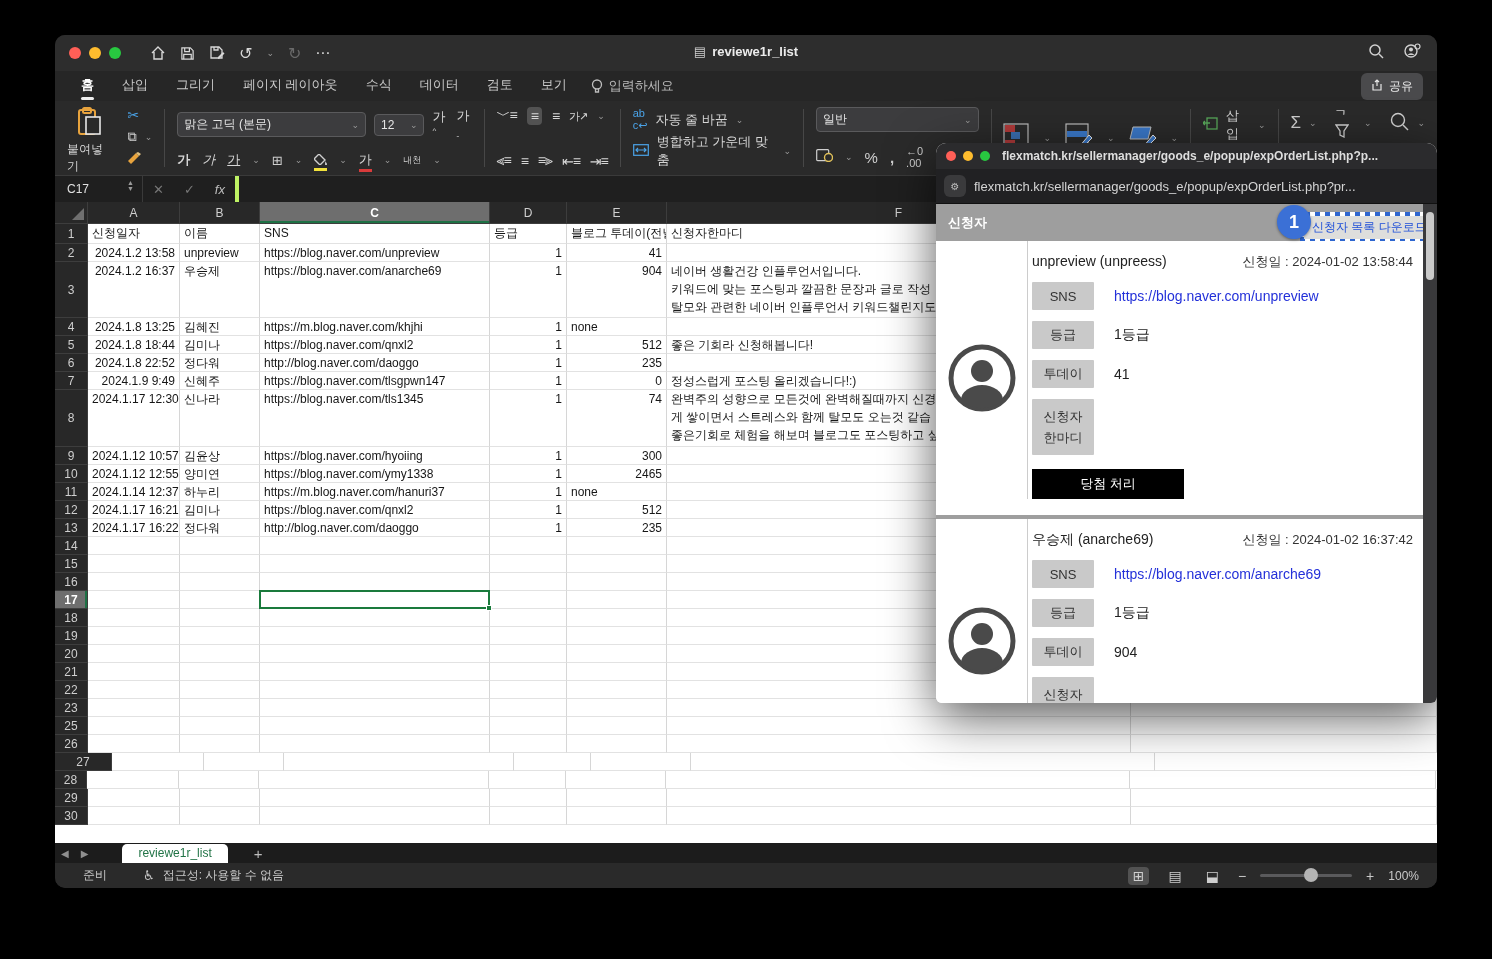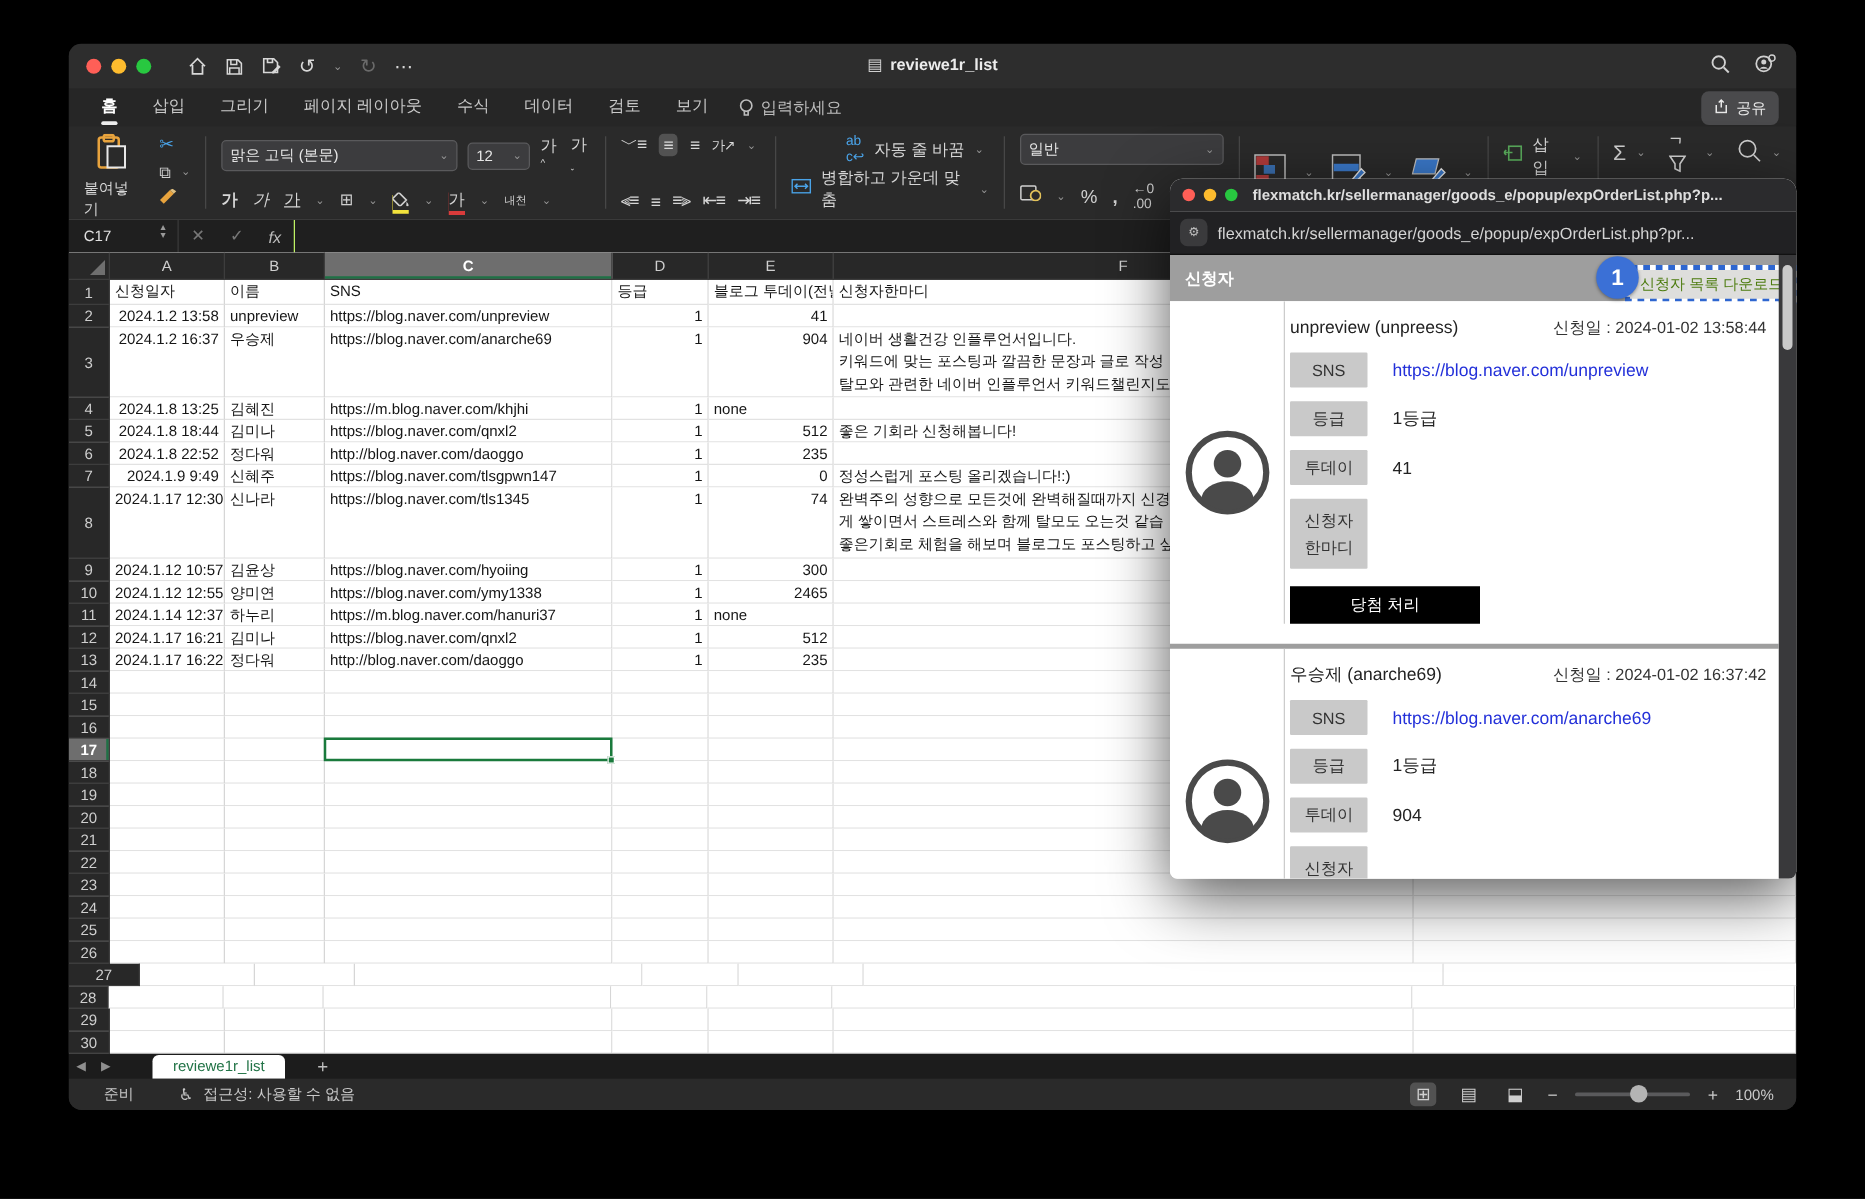--- a/index.html
+++ b/index.html
@@ -34,21 +34,21 @@
   .kga { font-size:13px; color:#d6d6d6; }
   .bar-y { box-shadow:0 3px 0 #f2e23c; }
   .bar-r { box-shadow:0 3px 0 #d83b3b; }
   .alnico { font-size:14px; letter-spacing:-1px; color:#d6d6d6; }
   .small-ico { font-size:11px; color:#cfcfcf; }
   
   #fbar { position:absolute; left:0; top:140px; right:0; height:27px; background:#1f1f1f; display:flex; align-items:center; border-top:1px solid #3a3a3a; }
   #namebox { width:88px; height:100%; color:#e0e0e0; font-size:12px; display:flex; align-items:center; padding-left:12px; border-right:1px solid #3a3a3a; position:relative; }
   #namebox .steppers { position:absolute; right:8px; top:4px; color:#9a9a9a; font-size:7px; line-height:6px; text-align:center; }
   .fbtn { color:#777; font-size:13px; padding:0 10px; }
-  #fx { font-style:italic; color:#bdbdbd; font-size:13px; padding:0 10px; border-right:1px solid #bef264; height:100%; display:flex; align-items:center; }
+  #fx { font-style:italic; color:#bdbdbd; font-size:13px; padding:0 10px; border-right:4px solid #bef264; height:100%; display:flex; align-items:center; }
   #fvalue { flex:1; height:100%; background:#1f1f1f; }
   
   #sheet { position:absolute; left:0; top:167px; right:0; height:641px; background:#fff; overflow:hidden; }
   .srow { display:flex; }
   .hcell { background:#282828; color:#cfcfcf; font-size:12px; display:flex; align-items:center; justify-content:center; border-right:1px solid #3d3d3d; border-bottom:1px solid #3d3d3d; flex:none; }
   .hcell.selhl { background:#6e6e6e; color:#fff; font-weight:bold; }
   .hcell.selhl-col { box-shadow:inset 0 -2px 0 #1e7145; }
   .hcell.selhl-row { box-shadow:inset -2px 0 0 #1e7145; }
   .cell { background:#fff; color:#161616; font-size:12px; border-right:1px solid #d6d6d6; border-bottom:1px solid #e2e2e2; flex:none; overflow:hidden; white-space:pre; line-height:18px; padding:0 4px; }
   .cell.num { text-align:right; }
@@ -74,21 +74,21 @@
   #p-title { position:absolute; left:0; top:0; right:0; height:26px; background:#2b2b2d; display:flex; align-items:center; }
   #p-title .lights { display:flex; gap:7px; margin-left:10px; }
   #p-title .lights .tl { width:10px; height:10px; }
   #p-title .url { color:#dedede; font-size:12px; font-weight:bold; margin-left:12px; white-space:nowrap; overflow:hidden; }
   #p-addr { position:absolute; left:0; top:26px; right:0; height:35px; background:#212123; display:flex; align-items:center; border-bottom:1px solid #111; }
   #p-addr .chip { width:22px; height:22px; border-radius:6px; background:#3a3a3c; color:#bdbdbd; font-size:10px; display:flex; align-items:center; justify-content:center; margin:0 8px 0 8px; }
   #p-addr .url { color:#d4d4d4; font-size:13px; white-space:nowrap; overflow:hidden; }
   #p-head { position:absolute; left:0; top:61px; right:0; height:37px; background:#9e9e9e; display:flex; align-items:center; }
   #p-head .ttl { color:#fff; font-size:13px; font-weight:bold; margin-left:12px; }
   #dl-checker { position:absolute; left:364px; top:8px; padding:4px; background:repeating-conic-gradient(#2e66d0 0% 25%, #ffffff 0% 50%) 0 0 / 10px 10px; }
-  #dl-btn { background:#dededc; color:#4d7c0f; font-size:12px; padding:3px 8px; white-space:nowrap; }
+  #dl-btn { background:#dededc; color:#1d4ed8; font-size:12px; padding:3px 8px; white-space:nowrap; }
   #badge1 { position:absolute; left:341px; top:1px; width:34px; height:34px; border-radius:50%; background:#3b70d6; color:#fff; font-size:18px; font-weight:bold; display:flex; align-items:center; justify-content:center; z-index:5; box-shadow:0 1px 3px rgba(0,0,0,.4); }
   #p-content { position:absolute; left:0; top:98px; right:14px; bottom:0; background:#fff; overflow:hidden; }
   #p-scroll { position:absolute; right:0; top:61px; width:14px; bottom:0; background:#39393b; }
   #p-scroll .thumb { position:absolute; left:3px; top:8px; width:8px; height:68px; border-radius:4px; background:#c9c9c9; }
   .card { position:relative; }
   .card .avatar-col { position:absolute; left:0; top:0; bottom:0; width:92px; border-right:1px solid #ccc; }
   .avatar { position:absolute; left:12px; width:68px; height:68px; }
   .card .details { margin-left:96px; padding:12px 10px 0 0; }
   .nrow { display:flex; justify-content:space-between; align-items:baseline; }
   .nrow .nm { color:#222; font-size:14px; }
@@ -242,21 +242,21 @@
         <span class="alnico">⫷≡</span>
         <span class="alnico">≡</span>
         <span class="alnico">≡⫸</span>
         <span class="alnico">⇤≡</span>
         <span class="alnico">⇥≡</span>
       </div>
     </div>
     <div class="tsep"></div>
     <div class="tgroup">
       <div class="trow">
-        <span class="small-ico" style="color:#4aa3e8;margin-left:44px;">ab<br>c↩</span>
+        <span class="small-ico" style="color:#4aa3e8;">ab<br>c↩</span>
         <span class="tbtn">자동 줄 바꿈</span>
           <span class="chev">⌄</span>
       </div>
       <div class="trow">
         <span><svg width="16" height="12" viewBox="0 0 16 12">
               <rect x="0.7" y="0.7" width="14.6" height="10.6" fill="none" stroke="#4aa3e8" stroke-width="1.2"></rect>
               <path d="M3 6h10M5 4 3 6l2 2M11 4l2 2-2 2" stroke="#4aa3e8" stroke-width="1.2" fill="none"></path>
             </svg></span>
         <span class="tbtn">병합하고 가운데 맞춤</span>
           <span class="chev">⌄</span>
@@ -599,30 +599,20 @@
         <div class="hcell" style="width: 33px;">23</div>
         <div class="cell " style="width: 92px;"></div>
         <div class="cell " style="width: 80px;"></div>
         <div class="cell " style="width: 230px;"></div>
         <div class="cell " style="width: 77px;"></div>
         <div class="cell " style="width: 100px;"></div>
         <div class="cell " style="width: 464px; white-space: pre;"></div>
         <div class="cell" style="width: 306px;"></div>
       </div>
       <div class="srow" style="height: 18px;">
-        <div class="hcell" style="width: 33px;">24</div>
-        <div class="cell " style="width: 92px;"></div>
-        <div class="cell " style="width: 80px;"></div>
-        <div class="cell " style="width: 230px;"></div>
-        <div class="cell " style="width: 77px;"></div>
-        <div class="cell " style="width: 100px;"></div>
-        <div class="cell " style="width: 464px; white-space: pre;"></div>
-        <div class="cell" style="width: 306px;"></div>
-      </div>
-      <div class="srow" style="height: 18px;">
         <div class="hcell" style="width: 33px;">25</div>
         <div class="cell " style="width: 92px;"></div>
         <div class="cell " style="width: 80px;"></div>
         <div class="cell " style="width: 230px;"></div>
         <div class="cell " style="width: 77px;"></div>
         <div class="cell " style="width: 100px;"></div>
         <div class="cell " style="width: 464px; white-space: pre;"></div>
         <div class="cell" style="width: 306px;"></div>
       </div>
       <div class="srow" style="height: 18px;">

